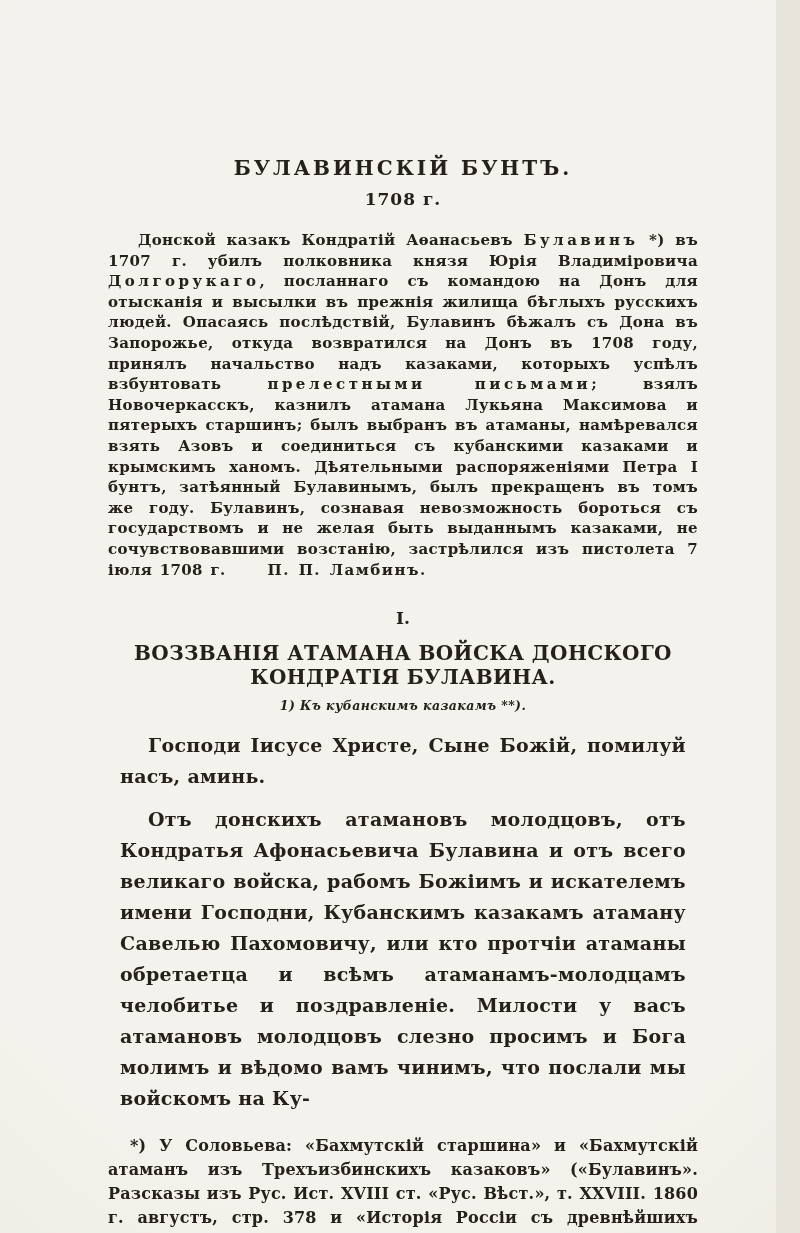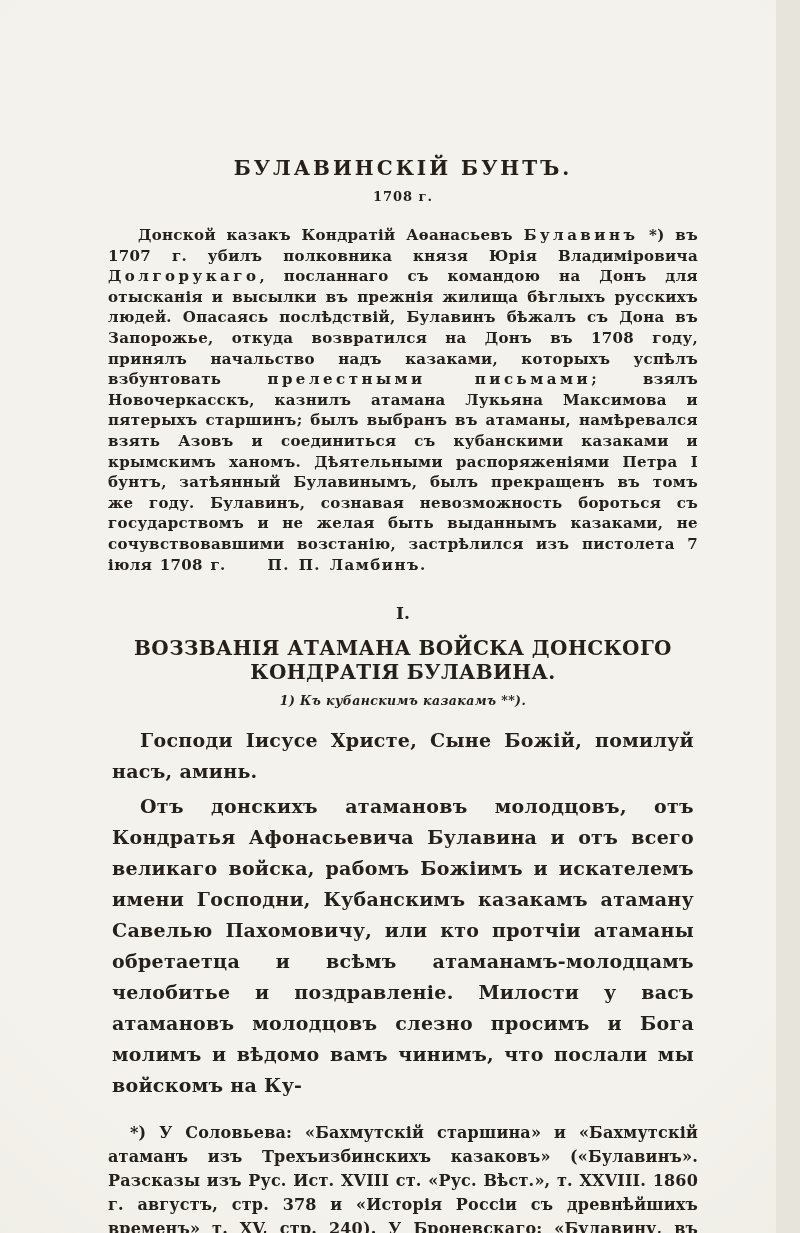--- a/index.html
+++ b/index.html
@@ -21,21 +21,21 @@
 
   .title {
     margin: 0;
     text-align: center;
     font-size: 20px;
     font-weight: 700;
     letter-spacing: 3px;
   }
   .subtitle {
     text-align: center;
-    font-size: 13px;
+    font-size: 17px;
     font-weight: 700;
     letter-spacing: 1px;
     margin-top: 9px;
   }
   .intro {
     margin: 21px 0 0 0;
     font-size: 15px;
     font-weight: 700;
     line-height: 20.6px;
     letter-spacing: 0.35px;
@@ -63,21 +63,21 @@
     text-align: center;
     font-size: 12.5px;
     font-weight: 700;
     letter-spacing: 0.4px;
     margin-top: 9px;
     font-style: italic;
   }
 
   .body-text { margin-top: 17px; }
   .body-text p {
-    margin: 4px;
+    margin: 12px;
     font-size: 19px;
     font-weight: 700;
     line-height: 31px;
     letter-spacing: 0.3px;
     text-align: justify;
     text-indent: 28px;
   }
 
   .footnotes { margin-top: 20px; }
   .footnote {

